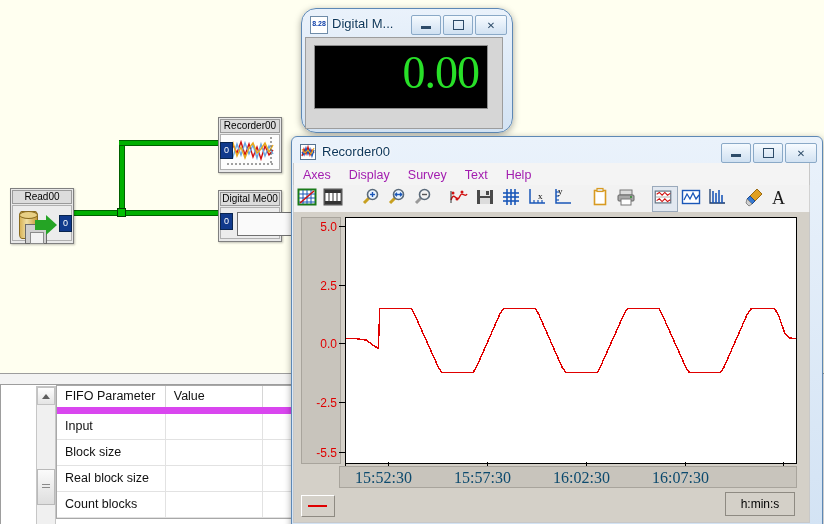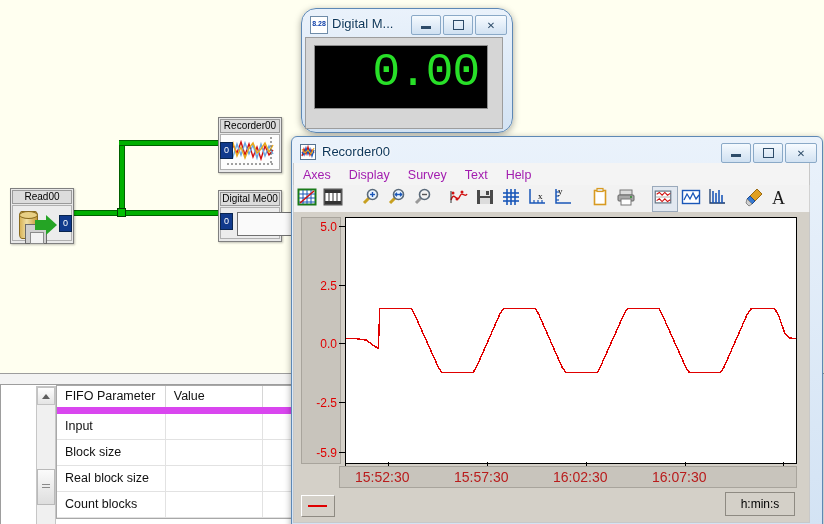--- a/index.html
+++ b/index.html
@@ -79,21 +79,21 @@
   .wbtn .g{position:absolute;left:0;right:0;top:0;bottom:0;display:flex;align-items:center;justify-content:center;
            font-size:10px;color:#2d4b68;}
   .min-glyph{width:10px;height:3px;background:#2d4b68;margin-top:5px;}
   .max-glyph{width:9px;height:8px;border:1px solid #2d4b68;}
 
   
   #dmwin{left:301px;top:8px;width:204px;height:120px;border-radius:15px;}
   #dm-body{position:absolute;left:3px;top:28px;width:196px;height:90px;background:#d6d6d6;border:1px solid #9d9d9d;}
   #dm-screen{position:absolute;left:8px;top:7px;width:172px;height:62px;background:#000;border:1px solid #8d8d8d;}
   #dm-value{position:absolute;right:8px;top:-4px;color:#28e028;font-size:46px;line-height:62px;
-            font-family:Liberation Mono, monospace;letter-spacing:-1px;}
+            font-family:Liberation Serif, serif;letter-spacing:-1px;}
   #dm-ico{background:#fff;border:1px solid #6f8ca8;font-size:7px;color:#0b3da8;font-weight:bold;
           text-align:center;line-height:14px;}
 
   
   #recwin{left:291px;top:136px;width:524px;height:388px;}
   #rec-menu{position:absolute;left:1px;top:26px;width:515px;height:22px;background:#f4f4f4;
             border-left:1px solid #c8c8c8;border-right:1px solid #c8c8c8;}
   .menu-item{float:left;font-size:12.5px;color:#a21caf;padding:3px 9px 0 9px;line-height:19px;cursor:default;}
   #rec-toolbar{position:absolute;left:1px;top:48px;width:515px;height:27px;background:#f2f2f2;
                border:1px solid #d2d2d2;border-top:none;}
@@ -104,21 +104,21 @@
               border:1px solid #c8c8c8;border-top:none;}
 
   #yaxis-strip{position:absolute;left:7px;top:5px;width:38px;height:245px;background:#c8c4bc;
                border:1px solid #a8a49c;}
   .ylab{position:absolute;right:3px;font-size:12px;color:#e00000;font-family:"Liberation Sans",sans-serif;}
   #ytick-col{position:absolute;left:45px;top:5px;width:7px;height:245px;}
   .ytick{position:absolute;right:0;width:7px;height:1px;background:#000;}
   #plot{position:absolute;left:51px;top:5px;width:450px;height:245px;background:#fff;border:1px solid #000;}
   #plot svg{display:block;}
   #xaxis-strip{position:absolute;left:45px;top:254px;width:456px;height:20px;background:#c8c4bc;border:1px solid #a8a49c;}
-  .xlab{position:absolute;top:2px;font-size:14px;color:#b91c1c;}
+  .xlab{position:absolute;top:2px;font-size:16px;color:#0c4a6e;font-family:Liberation Serif, serif;}
   #xticks{position:absolute;left:45px;top:250px;width:456px;height:5px;}
   .xtick{position:absolute;top:0;width:1px;height:5px;background:#000;}
   #legend-box{position:absolute;left:7px;top:283px;width:32px;height:20px;background:#d4d0c8;border:1px solid #fff;
               border-right-color:#8e8a82;border-bottom-color:#8e8a82;}
   #legend-line{position:absolute;left:6px;top:9px;width:19px;height:2px;background:#e00000;}
   #unit-box{position:absolute;right:14px;top:280px;width:68px;height:22px;background:#d4d0c8;
             border:1px solid #8e8a82;font-size:12px;color:#000;text-align:center;line-height:22px;}
 </style>
 </head>
 <body>
@@ -442,21 +442,21 @@
     </div>
   </div>
 
   <div id="rec-client">
 
     <div id="yaxis-strip">
       <div class="ylab" style="top:2px;">5.0</div>
       <div class="ylab" style="top:61px;">2.5</div>
       <div class="ylab" style="top:119px;">0.0</div>
       <div class="ylab" style="top:178px;">-2.5</div>
-      <div class="ylab" style="top:228px;">-5.9</div>
+      <div class="ylab" style="top:228px;">-5.5</div>
     </div>
 
     <div id="ytick-col">
       <div class="ytick" style="top:9px;"></div>
       <div class="ytick" style="top:68px;"></div>
       <div class="ytick" style="top:126px;"></div>
       <div class="ytick" style="top:185px;"></div>
       <div class="ytick" style="top:235px;"></div>
     </div>
 

